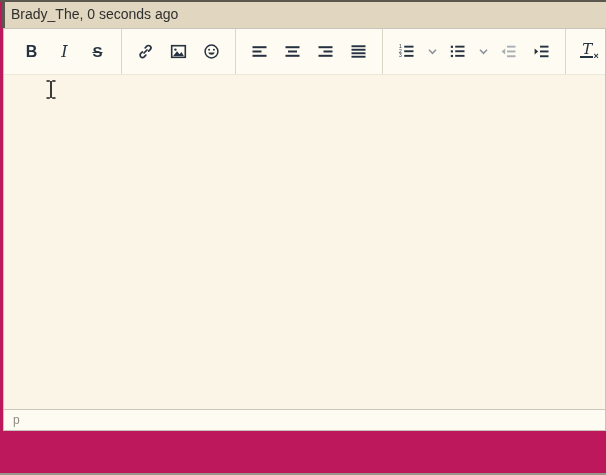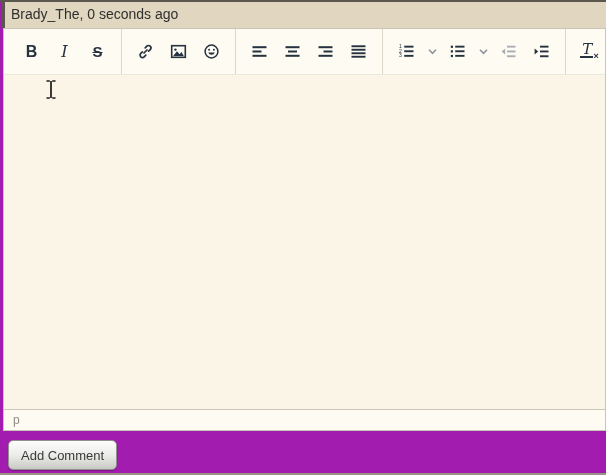--- a/index.html
+++ b/index.html
@@ -1,21 +1,21 @@
 <!DOCTYPE html>
 <html><head>
 <meta charset="utf-8">
 <style>
   * { margin:0; padding:0; box-sizing:border-box; }
   html,body { width:606px; height:475px; overflow:hidden; }
   body { font-family:"Liberation Sans", sans-serif; }
 
   .page {
     width:606px; height:475px;
-    background:#a21caf;
+    background:#be185d;
     border-top:2px solid #5b574f;
     border-bottom:2px solid #9b9486;
     position:relative;
   }
 
   
   .comment-header {
     height:26px;
     margin-left:2px;
     border-left:3px solid #5b574f;
@@ -250,17 +250,14 @@
       </span>
       <div></div>
     </div>
 
     <div class="status-bar">
       <span>p</span>
     </div>
 
   </div>
 
-  <div class="footer-area">
-    <button class="add-comment-btn">Add Comment</button>
-  </div>
 
 </div>
 
 </body></html>

